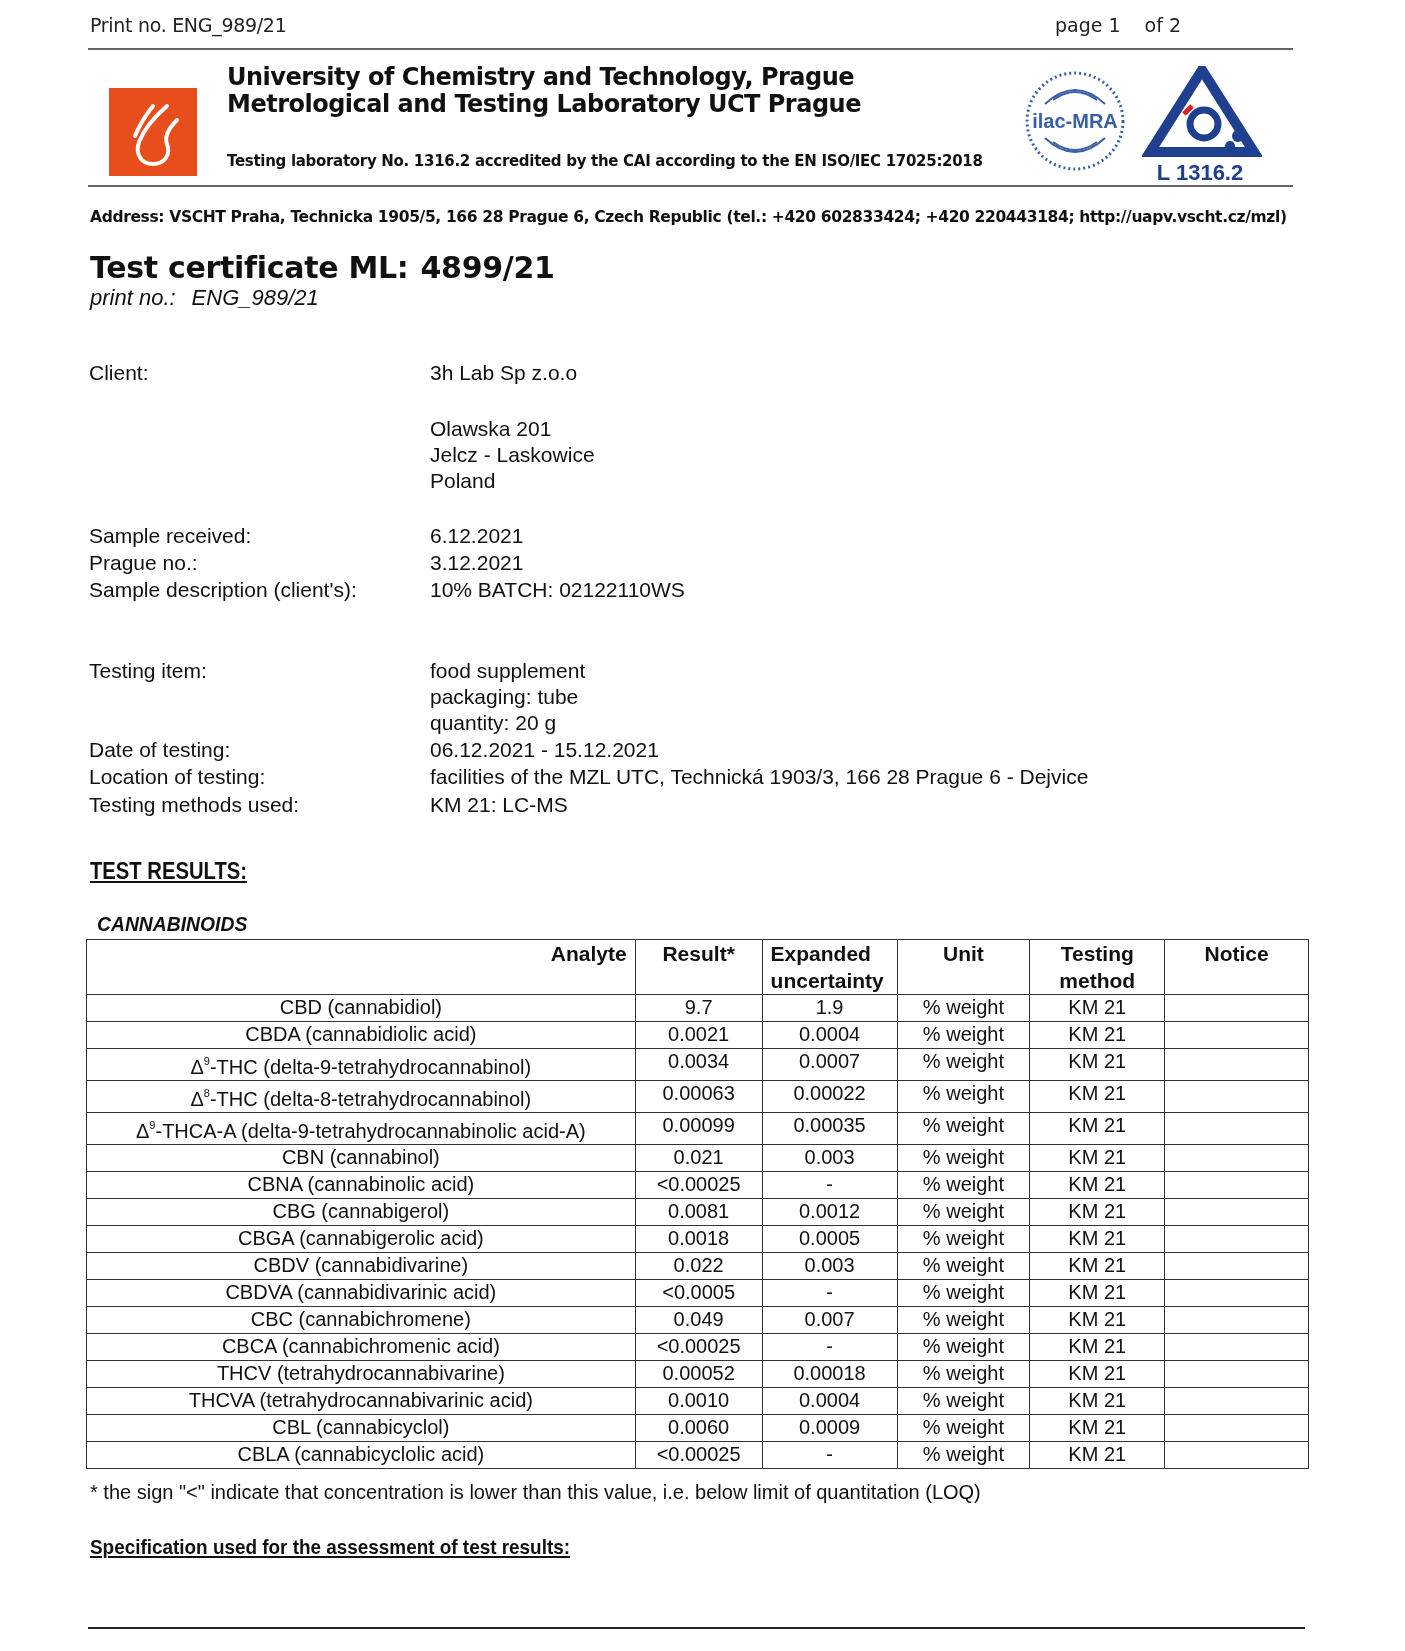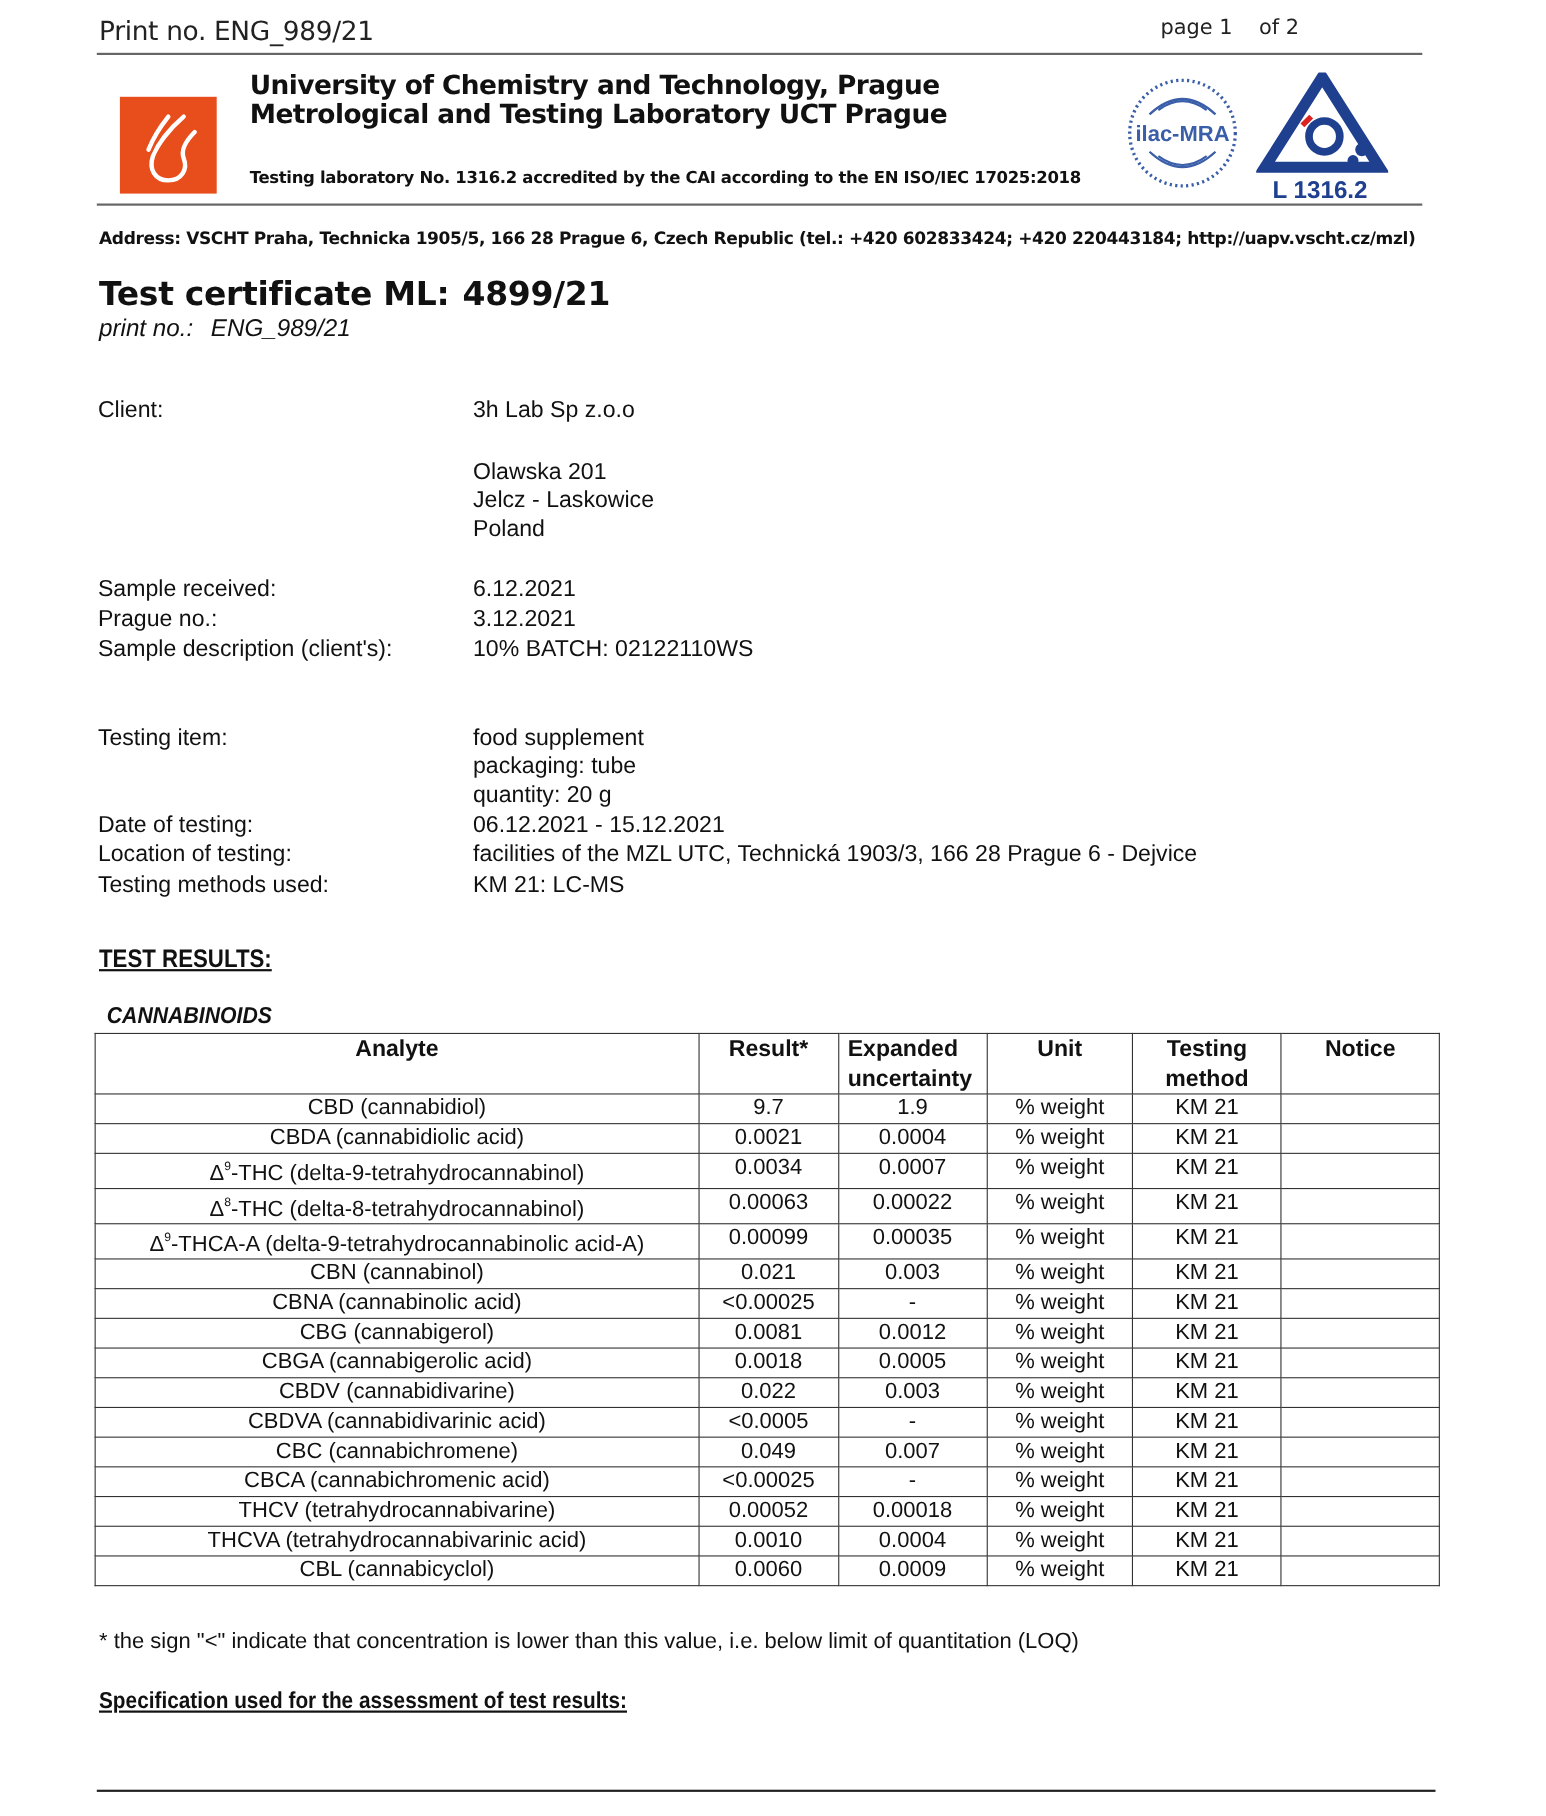--- a/index.html
+++ b/index.html
@@ -1,21 +1,21 @@
 <!DOCTYPE html>
 <html><head>
   <meta charset="utf-8">
   <style>
     * { box-sizing: border-box; margin: 0; padding: 0; }
     html, body { width: 1405px; height: 1651px; background: #ffffff; }
     body { position: relative; font-family: "Liberation Sans", sans-serif; color: #111; overflow: hidden; }
 
     .abs { position: absolute; }
 
-    .print-top { left: 90px; top: 14px; font-family: "DejaVu Sans", sans-serif; font-size: 24px; letter-spacing: -0.3px; color: #222; }
+    .print-top { left: 90px; top: 14px; font-family: "DejaVu Sans", sans-serif; font-size: 19px; letter-spacing: -0.3px; color: #222; }
     .page-top { left: 1055px; top: 14px; font-family: "DejaVu Sans", sans-serif; font-size: 19px; color: #222; }
     .page-top .of { margin-left: 24px; margin-top: 32px; }
 
     .rule { position: absolute; left: 88px; width: 1205px; height: 2px; background: #666; }
     .rule.r1 { top: 48px; }
     .rule.r2 { top: 185px; }
     .rule.r3 { top: 1627px; height: 2px; background: #222; width: 1217px; }
 
     .logo-box { left: 109px; top: 88px; width: 88px; height: 88px; background: #e84e1b; }
     .logo-box svg { width: 88px; height: 88px; display: block; }
@@ -35,21 +35,21 @@
 
     .lbl { position: absolute; left: 89px; font-size: 21px; color: #111; }
     .val { position: absolute; left: 430px; font-size: 21px; color: #111; }
 
     .section-head { left: 90px; top: 858px; font-weight: bold; font-size: 23px; text-decoration: underline; transform: scaleX(0.88); transform-origin: left; }
     .cannab { left: 97px; top: 912px; font-weight: bold; font-style: italic; font-size: 21px; transform: scaleX(0.92); transform-origin: left; }
 
     table.results { position: absolute; left: 86px; top: 939px; width: 1223px; border-collapse: collapse; font-size: 20px; }
     table.results th, table.results td { border: 1.5px solid #333; padding: 0 8px; height: 27px; line-height: 25px; vertical-align: top; }
     table.results th { font-weight: bold; font-size: 21px; height: 52px; line-height: 27px; }
-    table.results th.analyte { text-align: center; }
+    table.results th.analyte { text-align: right; }
     table.results td.c { text-align: center; }
     table.results td.left { text-align: center; white-space: nowrap; }
     sup { font-size: 11px; vertical-align: 9px; }
 
     .footnote { left: 90px; top: 1481px; font-size: 20px; color: #111; }
     .spec-head { left: 90px; top: 1535px; font-weight: bold; font-size: 21px; text-decoration: underline; transform: scaleX(0.9); transform-origin: left; }
   </style>
 </head>
 <body>
 
@@ -270,18 +270,26 @@
         <td class="c"></td>
       </tr>
       <tr>
         <td class="left"><span>CBL (cannabicyclol)</span></td>
         <td class="c">0.0060</td>
         <td class="c">0.0009</td>
         <td class="c">% weight</td>
         <td class="c">KM 21</td>
         <td class="c"></td>
       </tr>
+      <tr>
+        <td class="left"><span>CBLA (cannabicyclolic acid)</span></td>
+        <td class="c">&lt;0.00025</td>
+        <td class="c">-</td>
+        <td class="c">% weight</td>
+        <td class="c">KM 21</td>
+        <td class="c"></td>
+      </tr>
     </tbody>
 </table>
 
 <div class="abs footnote">*  the sign "&lt;" indicate that concentration is lower than this value, i.e. below limit of quantitation (LOQ)</div>
 <div class="abs spec-head">Specification used for the assessment of test results:</div>
 <div class="rule r3"></div>
 
 </body></html>

